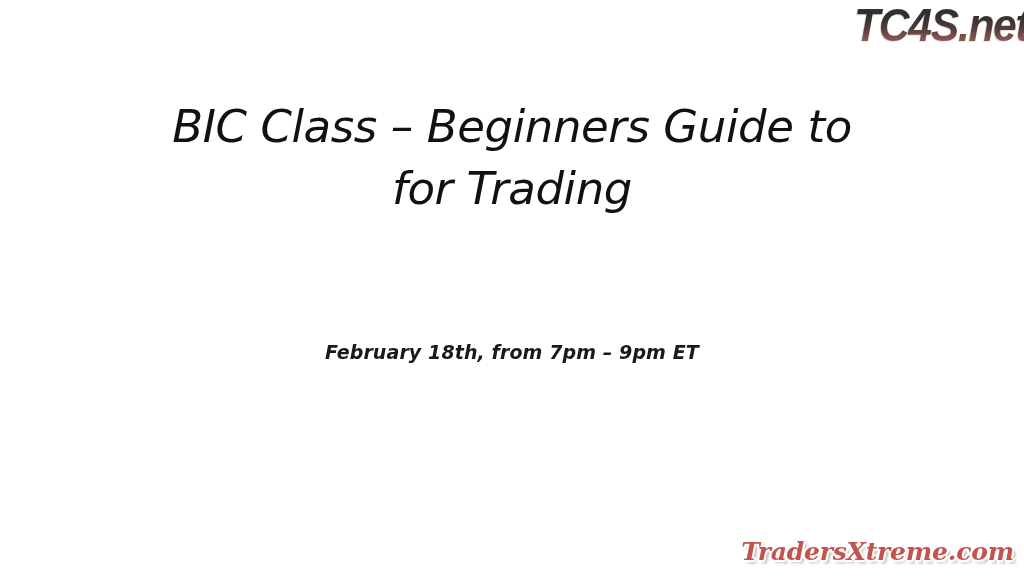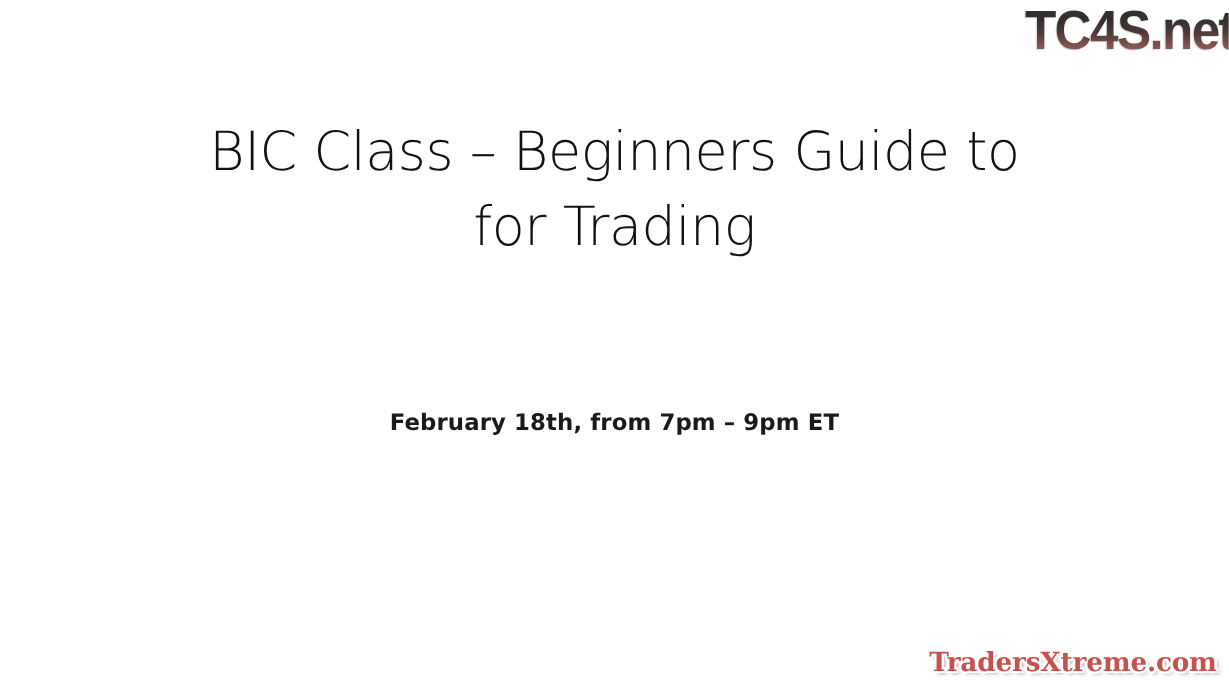--- a/index.html
+++ b/index.html
@@ -8,20 +8,21 @@
     padding: 0;
     background: #ffffff;
   }
   #slide {
     position: relative;
     width: 1024px;
     height: 576px;
     background: #ffffff;
     overflow: hidden;
     font-family: "Liberation Sans", sans-serif;
+    font-style: italic;
     -webkit-font-smoothing: antialiased;
   }
 
   
   #tc4s-watermark {
     position: absolute;
     top: -2px;
     right: -4px;
     font-family: "Liberation Sans", sans-serif;
     font-weight: bold;
@@ -133,21 +134,21 @@
   #tx-watermark {
     position: absolute;
     right: 8px;
     bottom: 10px;
     pointer-events: none;
   }
   #tx-text {
     display: inline-block;
     font-family: "DejaVu Serif", "Liberation Serif", serif;
     font-weight: bold;
-    font-size: 22px;
+    font-size: 25px;
     line-height: 26px;
     letter-spacing: -0.2px;
     color: #c4524e;
     white-space: nowrap;
     padding: 1px 2px;
     text-shadow:
       -1.5px 0 0 #ffffff, 1.5px 0 0 #ffffff,
       0 -1.5px 0 #ffffff, 0 1.5px 0 #ffffff,
       -1.5px -1.5px 0 #ffffff, 1.5px -1.5px 0 #ffffff,
       -1.5px 1.5px 0 #ffffff,  1.5px 1.5px 0 #ffffff,

